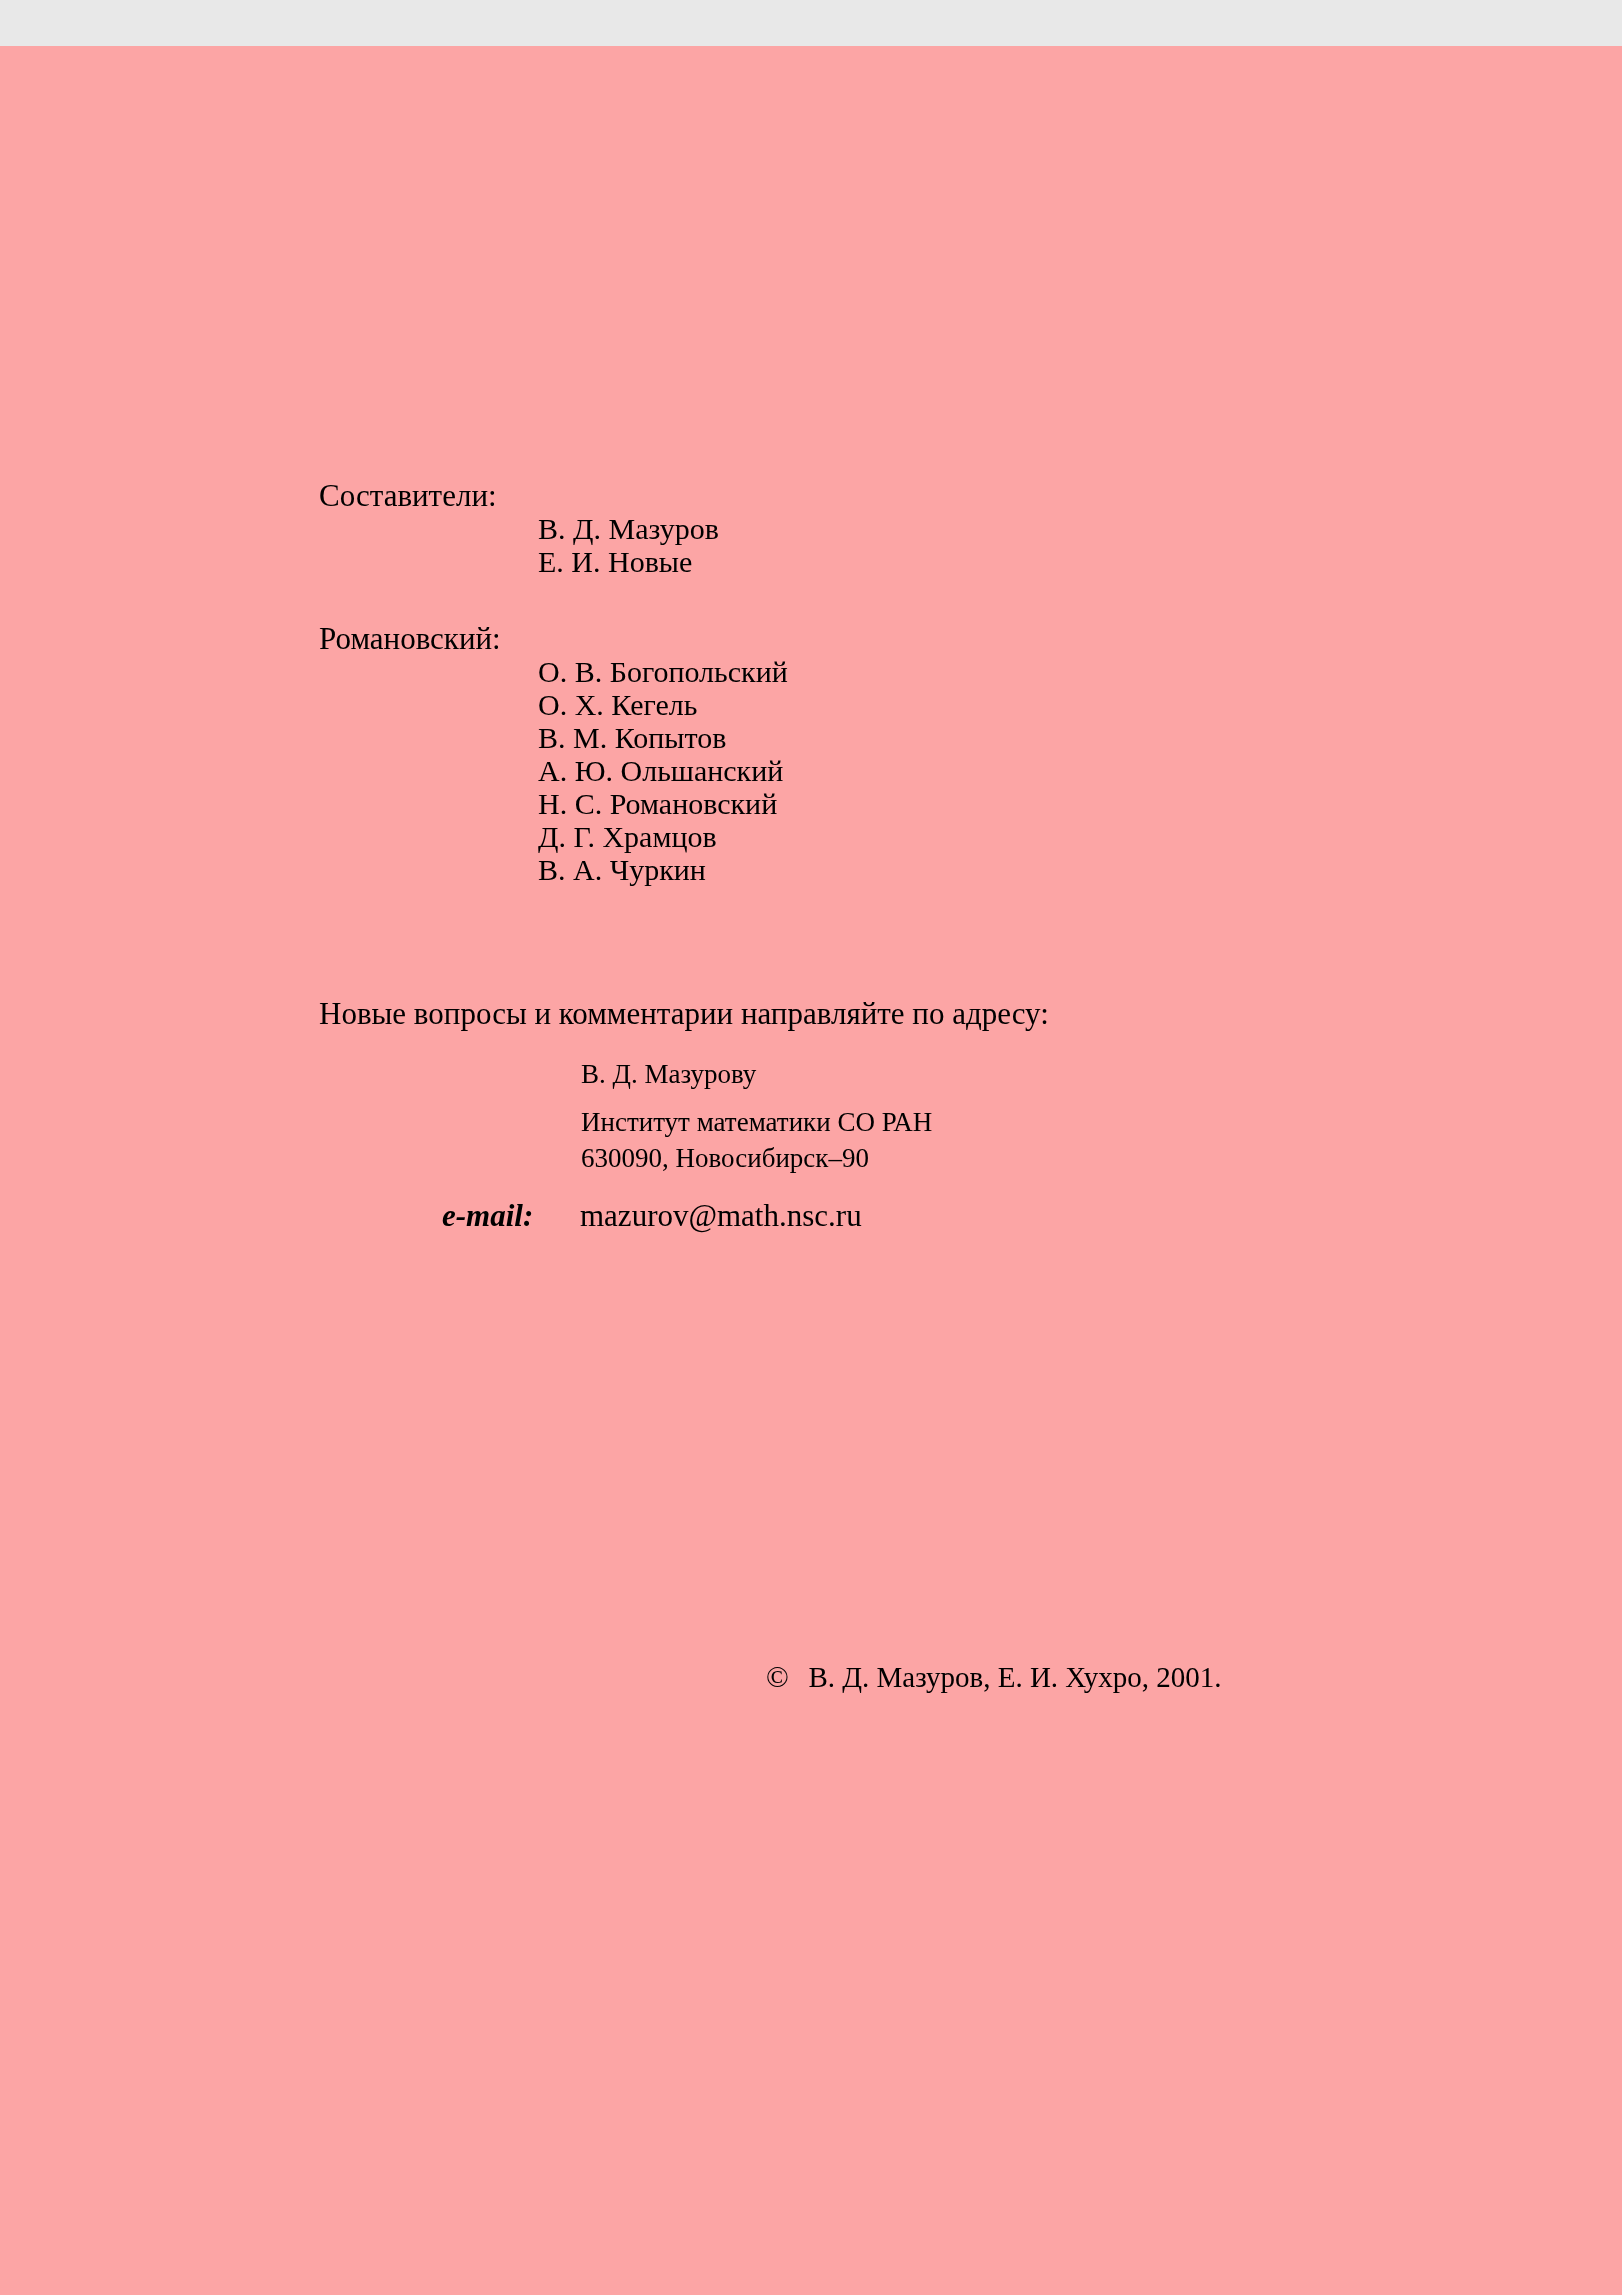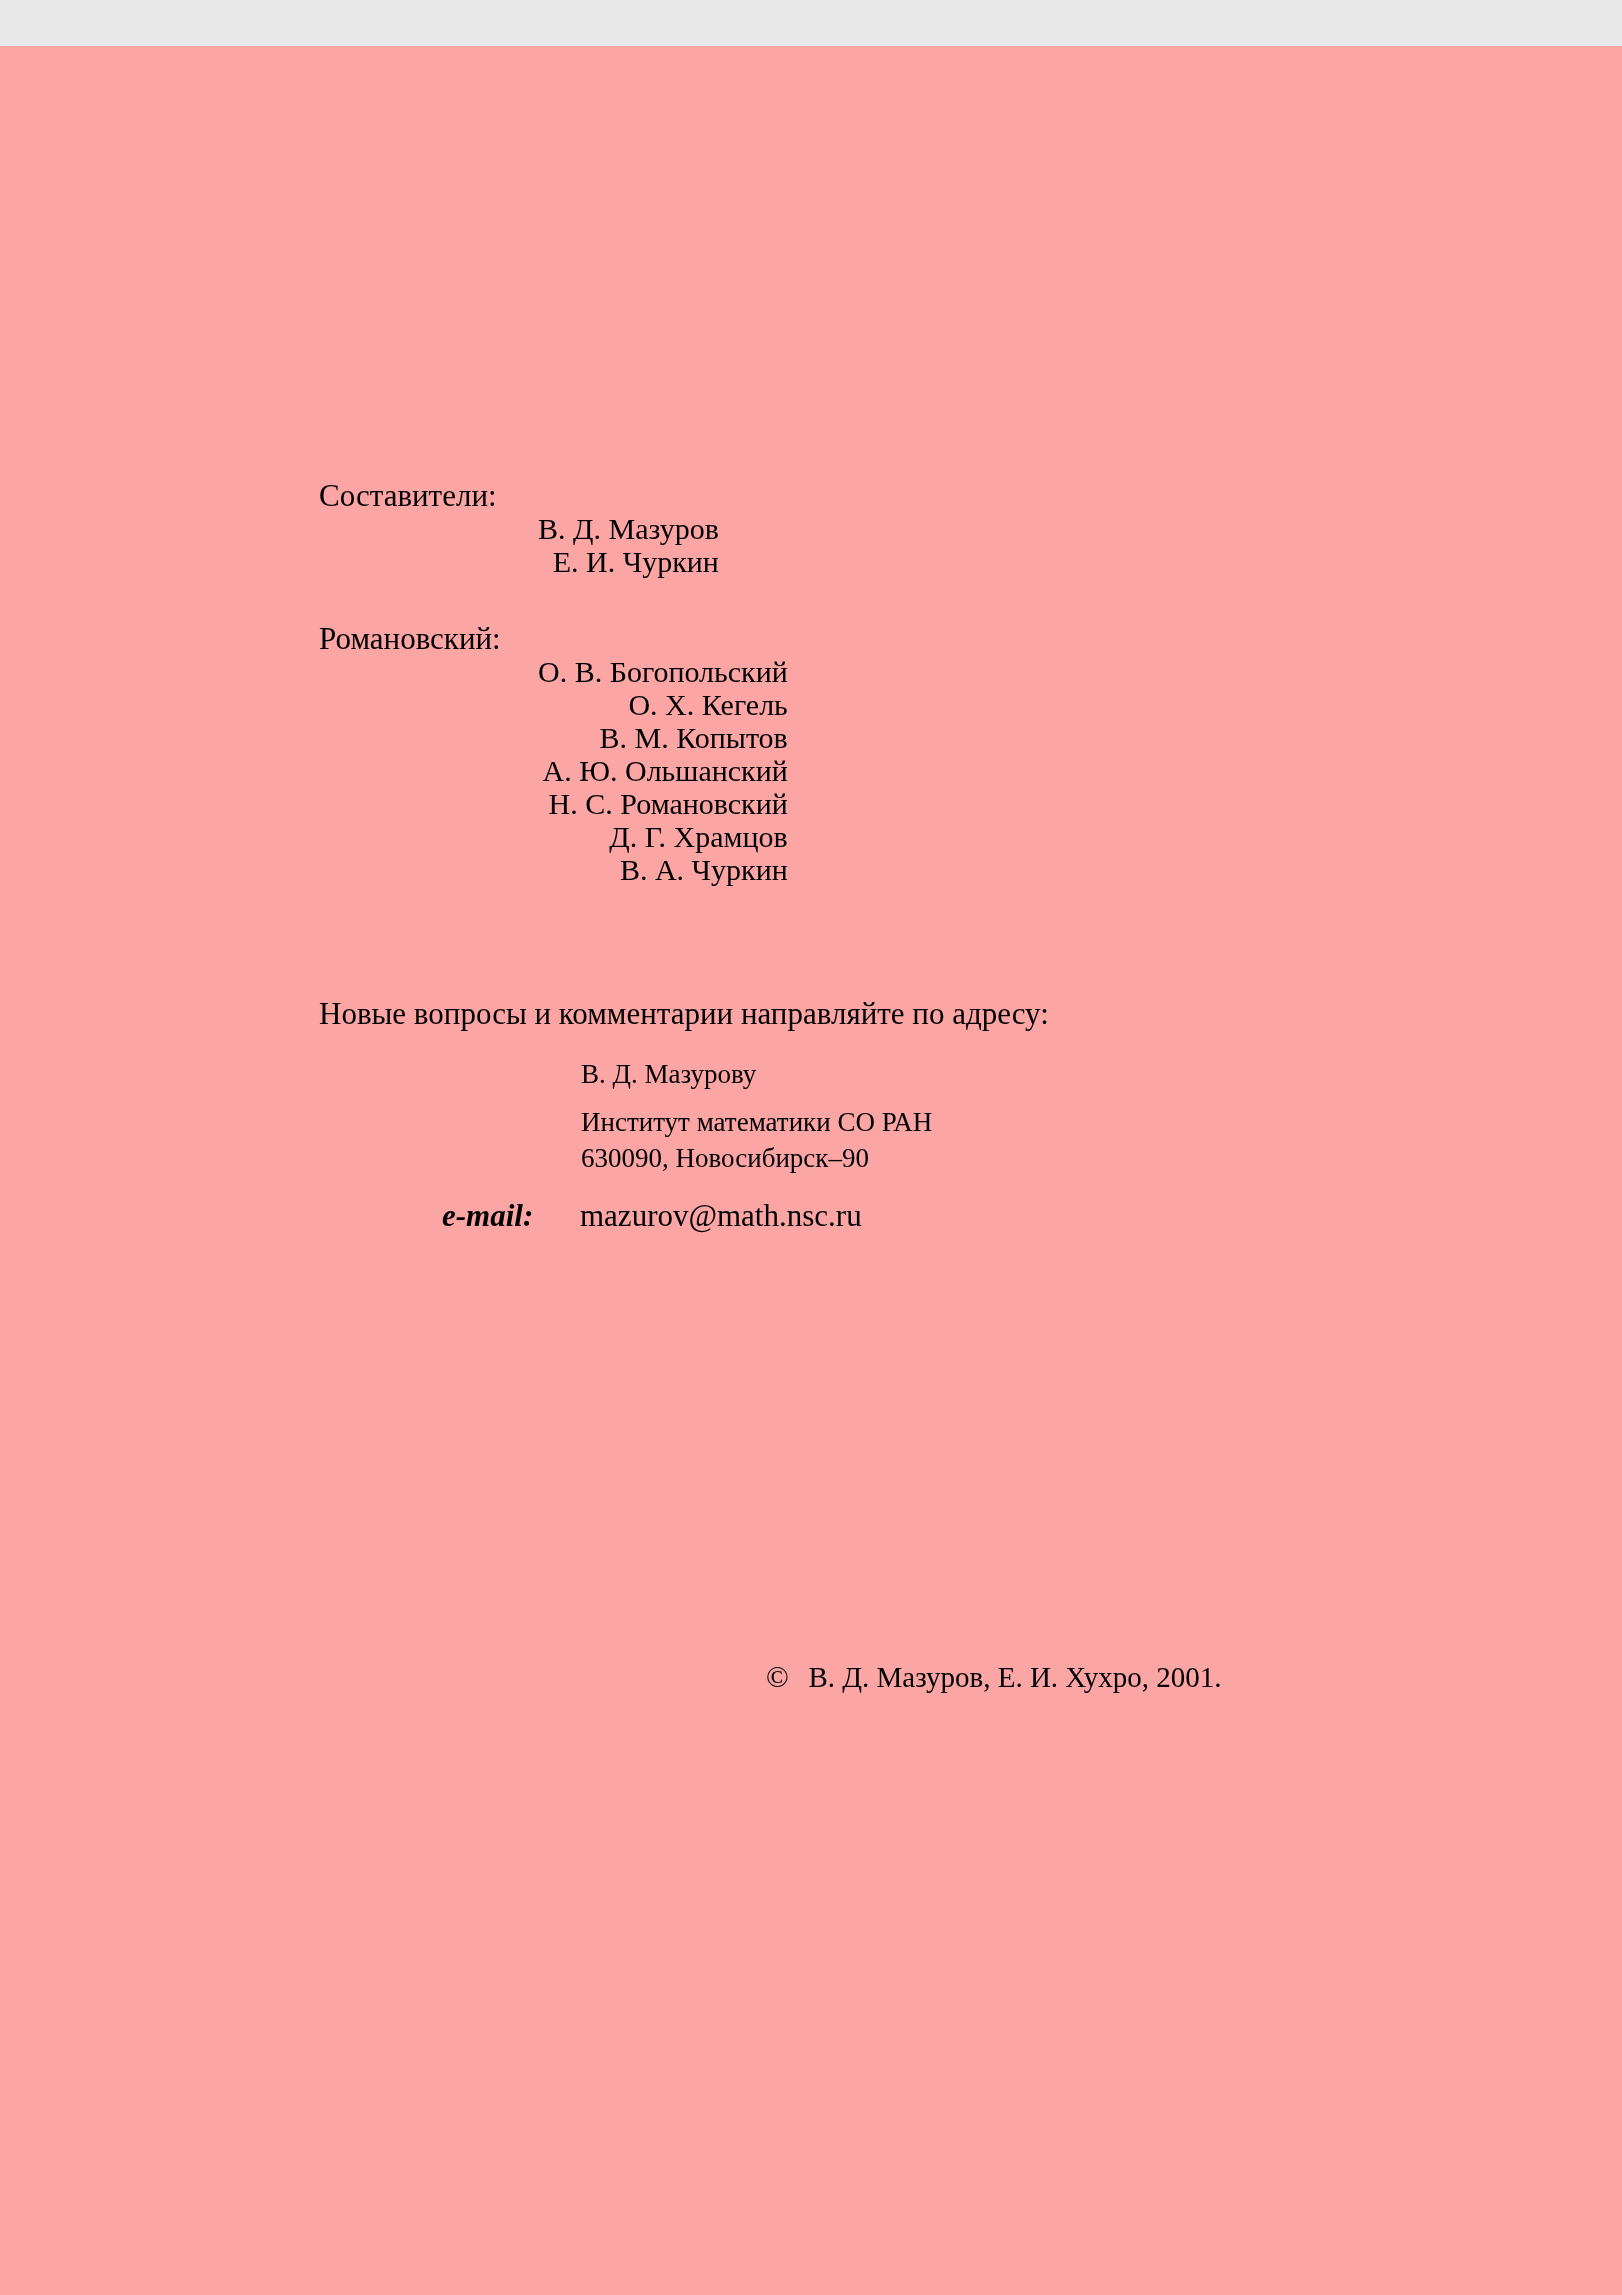--- a/index.html
+++ b/index.html
@@ -22,21 +22,21 @@
     left: 319px;
     font-size: 31px;
     white-space: nowrap;
   }
   .name-list {
     left: 538px;
     font-size: 30px;
     line-height: 33px;
     white-space: nowrap;
   }
-  .name-list div { height: 33px; text-align: right; }
+  .name-list div { height: 33px; }
   .heading {
     left: 319px;
     top: 950px;
     font-size: 31px;
     white-space: nowrap;
   }
   .addr-line {
     left: 581px;
     font-size: 27px;
     white-space: nowrap;
@@ -69,21 +69,21 @@
 </style>
 </head>
 <body>
 
 <div class="page">
 
   <div class="abs label" style="top:432px">Составители:</div>
 
   <div class="abs name-list" style="top:466px">
     <div>В. Д. Мазуров</div>
-    <div>Е. И. Чуркин</div>
+    <div>Е. И. Новые</div>
   </div>
 
   <div class="abs label" style="top:575px">Романовский:</div>
 
   <div class="abs heading">Новые вопросы и комментарии направляйте по адресу:</div>
 
   <div class="abs name-list" style="top:609px">
     <div>О. В. Богопольский</div>
     <div>О. Х. Кегель</div>
     <div>В. М. Копытов</div>

